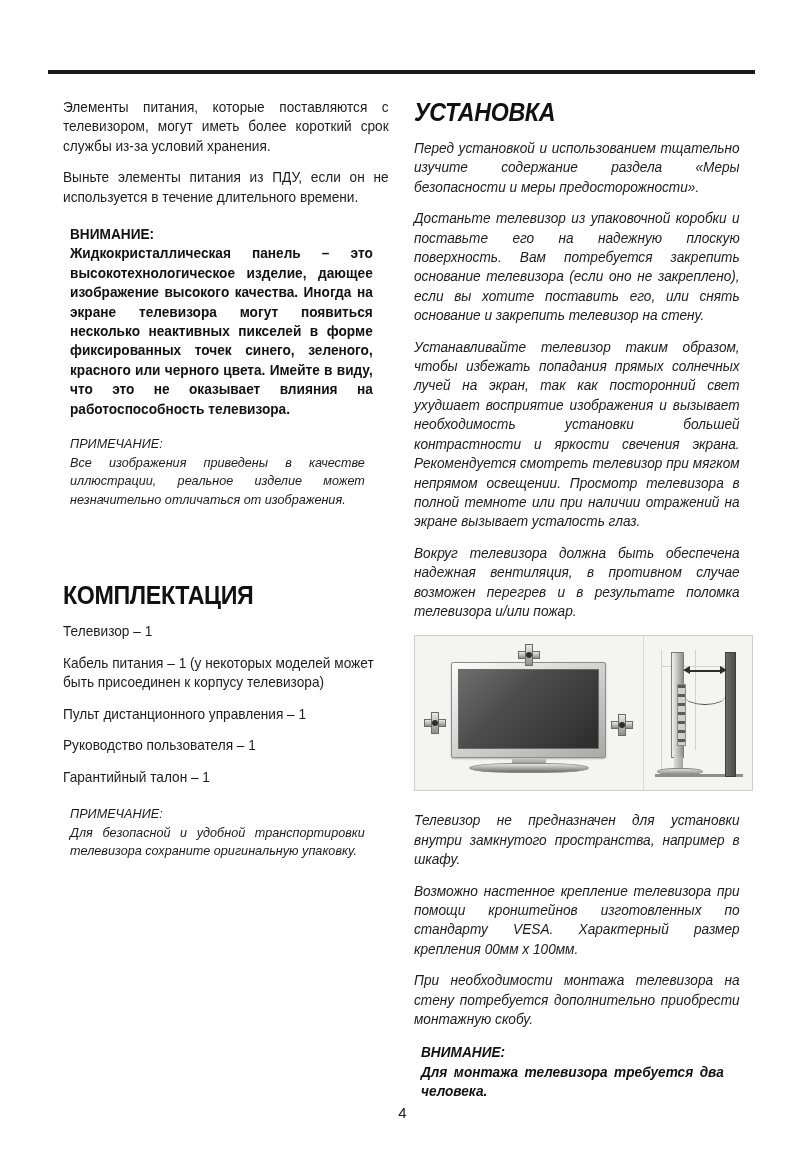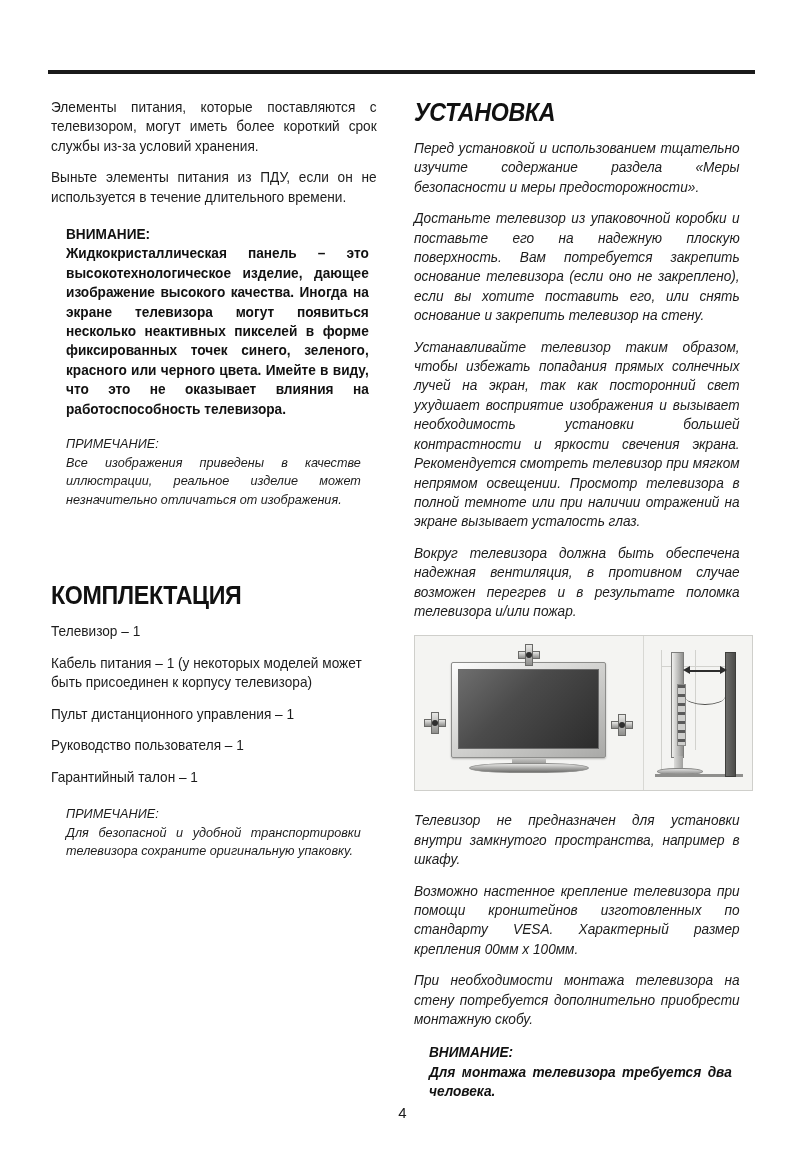--- a/index.html
+++ b/index.html
@@ -38,21 +38,21 @@
     left: 0;
     top: 98px;
     width: 805px;
     height: 1000px;
   }
   .col {
     position: absolute;
     top: 0;
     width: 341px;
   }
-  .col-left  { left: 51px; }
+  .col-left  { left: 63px; }
   .col-right { left: 414px; font-style: italic; }
 
   
   h2.section-title {
     font-family: "Liberation Sans", "DejaVu Sans", sans-serif;
     font-size: 25px;
     font-weight: bold;
     letter-spacing: -0.4px;
     margin: 0 0 12px 0;
     padding: 0;
@@ -68,21 +68,21 @@
     text-align: justify;
     text-justify: inter-word;
     hyphens: manual;
     color: #1c1c1c;
     transform: scaleX(0.955);
     transform-origin: left top;
   }
   p.body-text:last-child { margin-bottom: 0; }
 
   .indent-block {
-    margin-left: 15px;
+    margin-left: 7px;
     margin-top: 18px;
     margin-bottom: 16px;
     width: 317px;
   }
   .indent-block.tight { margin-top: 14px; }
 
   p.warn-label {
     font-size: 14.3px;
     line-height: 19.4px;
     font-weight: bold;

